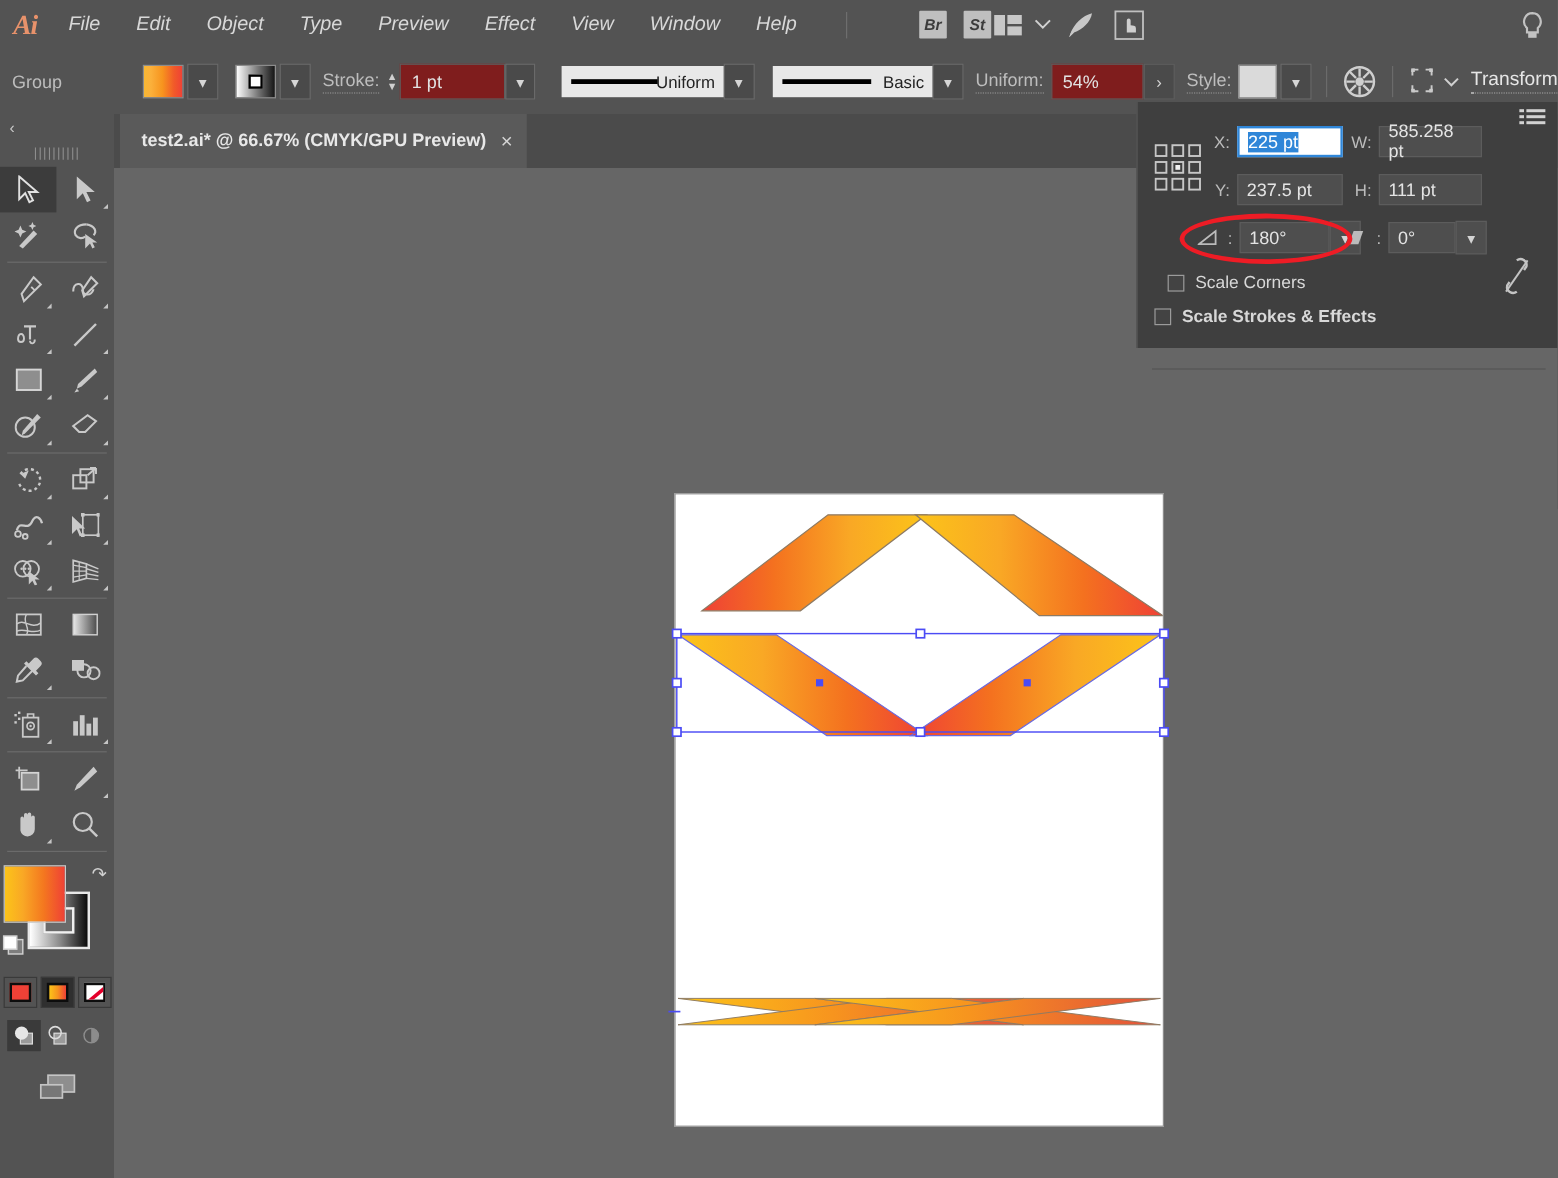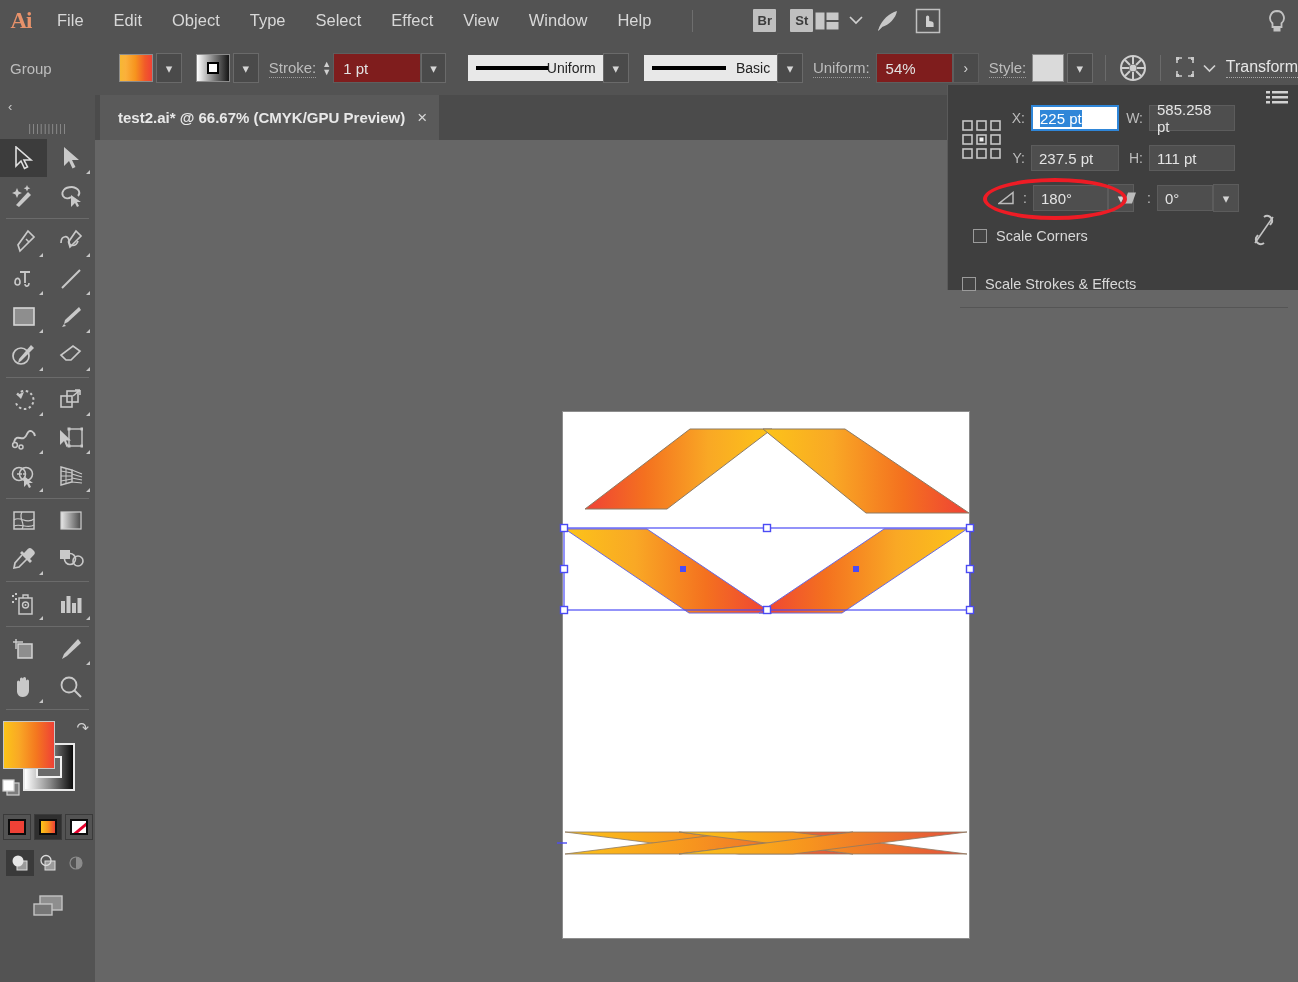--- a/index.html
+++ b/index.html
@@ -8,21 +8,21 @@
     background: #5a5a5a;
     font-family: "Liberation Sans", sans-serif;
     overflow: hidden;
   }
   body { position: relative; }
 
   
   #menubar {
     position: absolute; left: 0; top: 0; width: 1298px; height: 41px;
     background: #535353;
-    display: flex; align-items: center;
+    display: flex; align-items: center; font-style: italic;
   }
   #ai-logo {
     width: 42px; height: 41px;
     display: flex; align-items: center; justify-content: center;
     color: #e8926b; font-size: 23px; font-weight: bold;
     font-family: "Liberation Serif", serif;
     letter-spacing: -1px;
   }
   .menu-item {
     padding: 0 15px; height: 41px; line-height: 41px;
@@ -245,21 +245,21 @@
 </style>
 </head>
 <body>
 
 <div id="menubar">
   <div id="ai-logo">Ai</div>
   <div class="menu-item">File</div>
   <div class="menu-item">Edit</div>
   <div class="menu-item">Object</div>
   <div class="menu-item">Type</div>
-  <div class="menu-item">Select</div>
+  <div class="menu-item">Preview</div>
   <div class="menu-item">Effect</div>
   <div class="menu-item">View</div>
   <div class="menu-item">Window</div>
   <div class="menu-item">Help</div>
   <div id="menu-divider"></div>
   <div class="mb-icon" style="margin-right:14px;margin-left:46px;">
     <div class="sq-badge">Br</div>
   </div>
   <div class="mb-icon" style="margin-right:2px;">
     <div class="sq-badge">St</div>
@@ -851,19 +851,19 @@
       <line x1="4" y1="30" x2="22" y2="4" stroke="#c4c4c4" stroke-width="1.6"></line>
     </svg>
   </div>
 
   <div id="tp-hr"></div>
 
   <div class="tp-check-row" style="left:14px; top:143px;padding-left:11px;">
     <span class="tp-box"></span>
     <span class="tp-check-lab">Scale Corners</span>
   </div>
-  <div class="tp-check-row" style="left:14px; top:191px;">
+  <div class="tp-check-row" style="left:14px; top:171px;font-weight:bold;">
     <span class="tp-box"></span>
     <span class="tp-check-lab">Scale Strokes &amp; Effects</span>
   </div>
 </div>
 
 <div id="red-ellipse"></div>
 
 </body></html>

